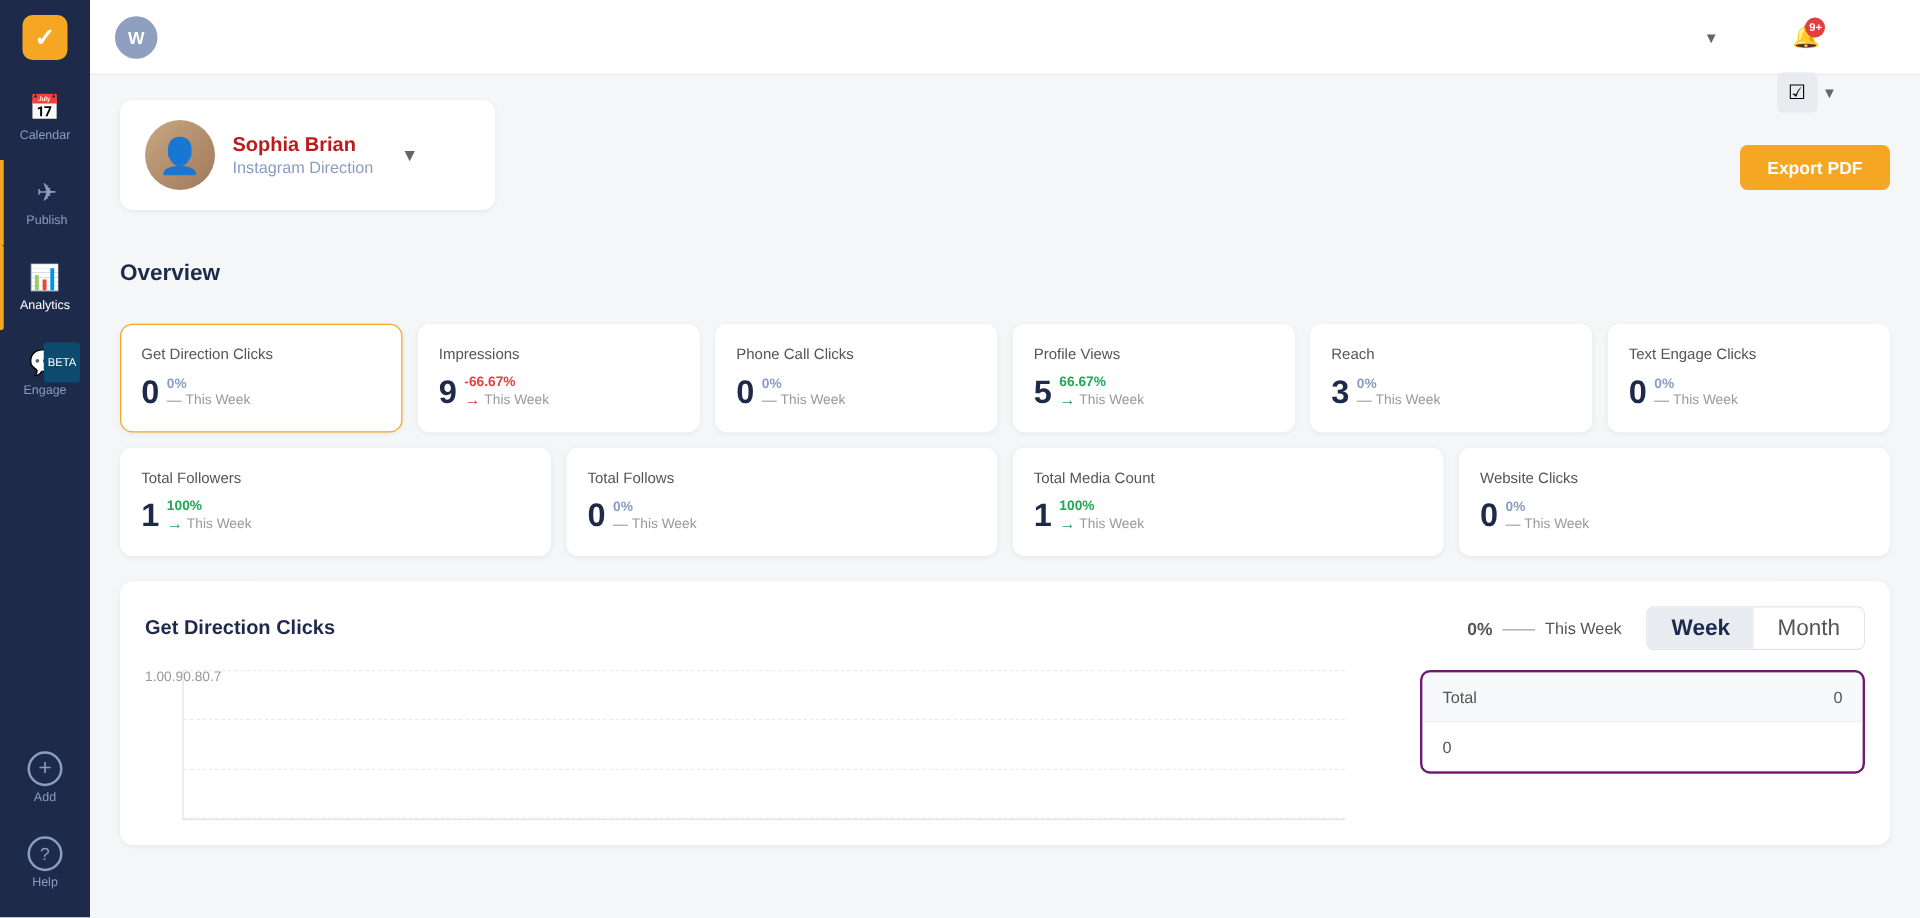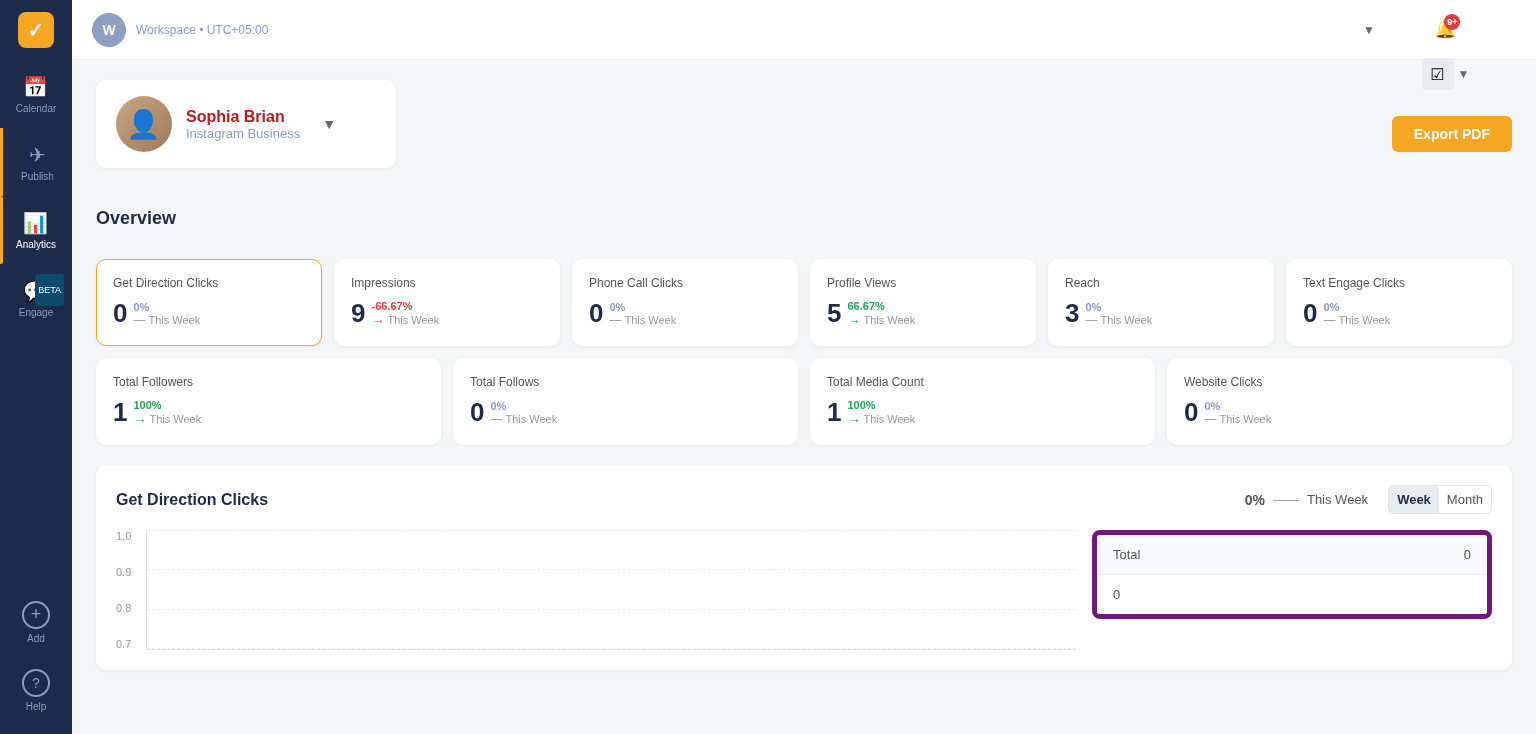--- a/index.html
+++ b/index.html
@@ -320,22 +320,22 @@
     }
     .chart-pct { font-size: 14px; font-weight: 600; color: #555; }
     .chart-toggle {
       display: flex;
       border-radius: 6px;
       overflow: hidden;
       border: 1px solid #e0e4ea;
       margin-left: 20px;
     }
     .chart-toggle-btn {
-      padding: 6px 8px;
-      font-size: 13px;
+      padding: 6px 19px;
+      font-size: 18px;
       cursor: pointer;
       border: none;
       background: white;
       color: #555;
     }
     .chart-toggle-btn.active {
       background: #e8ecf0;
       color: #1e2a4a;
       font-weight: 600;
     }
@@ -349,21 +349,21 @@
     .chart-area {
       position: relative;
       height: 120px;
     }
     .chart-y-labels {
       position: absolute;
       left: 0;
       top: 0;
       bottom: 0;
       display: flex;
-      flex-direction: column;
+      flex-direction: row;
       justify-content: space-between;
       font-size: 11px;
       color: #999;
       padding-right: 6px;
       width: 30px;
     }
     .chart-plot {
       margin-left: 30px;
       height: 120px;
       position: relative;
@@ -374,23 +374,24 @@
       position: absolute;
       left: 0;
       right: 0;
       border-top: 1px dashed #e8ecf0;
     }
     .chart-right {
       width: 400px;
       flex-shrink: 0;
     }
     .stats-table {
-      border: 5px solid #701a75;
+      border: 2px solid #701a75;
       border-radius: 8px;
       overflow: hidden;
+      margin-left: 44px;
     }
     .stats-table-row {
       display: flex;
       align-items: center;
       padding: 12px 16px;
       background: #f7f9fb;
       border-bottom: 1px solid #e8ecf0;
     }
     .stats-table-row:last-child { border-bottom: none; background: white; }
     .stats-table-label { flex: 1; font-size: 13px; color: #555; }
@@ -436,21 +437,20 @@
       <span class="sidebar-item-label">Help</span>
     </div>
   </div>
 </nav>
 
 <div class="main">
 
   <header class="topbar">
     <div class="workspace-icon">W</div>
     <div class="workspace-info">
-      <div class="workspace-sub">Workspace • UTC+05:00</div>
     </div>
     <span class="workspace-dropdown">▼</span>
 
     <div class="topbar-right">
       <button class="book-demo-btn">
         <span class="demo-icon">▶</span>
         <span>Book a Demo</span>
       </button>
       <button class="notif-btn">
         🔔
@@ -463,21 +463,21 @@
     </div>
   </header>
 
   <div class="content">
 
     <div class="profile-row">
       <div class="profile-card">
         <div class="profile-avatar-img">👤</div>
         <div class="profile-info">
           <div class="name">Sophia Brian</div>
-          <div class="platform">Instagram Business</div>
+          <div class="platform">Instagram Direction</div>
         </div>
         <span class="profile-dropdown">▼</span>
       </div>
       <button class="export-btn" style="margin-left: auto; align-self: center;">Export PDF</button>
     </div>
 
     <div class="overview-title">Overview</div>
 
     <div class="stats-grid" id="stats-row1">
         <div class="stat-card active">

